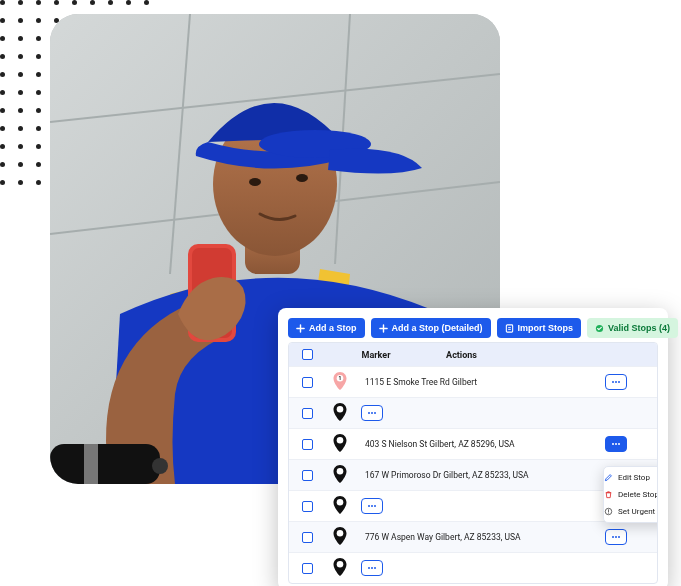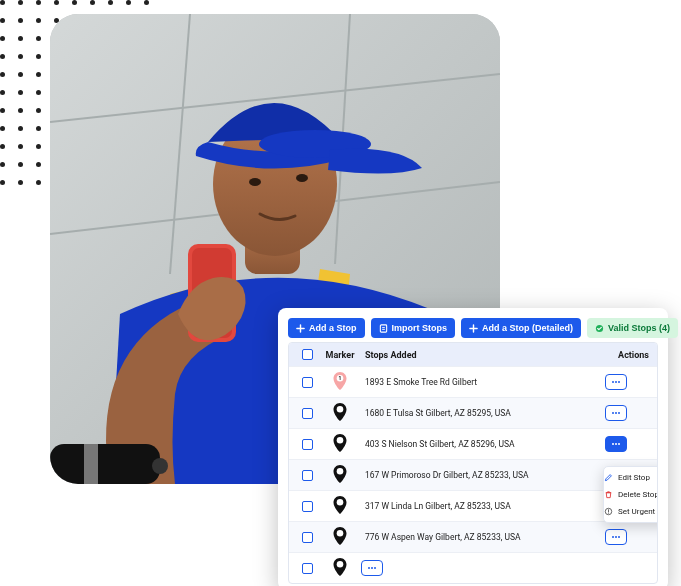--- a/index.html
+++ b/index.html
@@ -79,20 +79,21 @@
     overflow: hidden;
   }
   .thead {
     display: flex;
     align-items: flex-end;
     background: #E9EEFB;
     font-size: 9px;
     font-weight: 700;
     color: #1a1a1a;
     padding: 6px 6px;
+    gap: 36px;
   }
   .col-check { width: 24px; display:flex; justify-content:center; }
   .col-marker { width: 42px; text-align:center; }
   .col-addr { flex: 1; padding-left: 4px; }
   .col-actions { width: 46px; text-align:right; padding-right:2px; }
   .row {
     display: flex;
     align-items: center;
     font-size: 8.5px;
     color: #222;
@@ -313,83 +314,81 @@
       <span class="ico">
         <svg viewBox="0 0 10 10">
             <path d="M5 1v8M1 5h8" stroke="#fff" stroke-width="1.6" stroke-linecap="round"></path>
           </svg>
       </span>
       <span>Add a Stop</span>
     </button>
     <button class="btn">
       <span class="ico">
         <svg viewBox="0 0 10 10">
+            <path d="M5 1v8M1 5h8" stroke="#fff" stroke-width="1.6" stroke-linecap="round"></path>
+          </svg>
+      </span>
+      <span>Add a Stop (Detailed)</span>
+    </button>
+    <button class="btn">
+      <span class="ico">
+        <svg viewBox="0 0 10 10">
             <rect x="1.5" y="1" width="7" height="8" rx="1" fill="none" stroke="#fff" stroke-width="1.2"></rect>
             <path d="M3.5 4h3M3.5 6h3" stroke="#fff" stroke-width="1"></path>
           </svg>
       </span>
       <span>Import Stops</span>
-    </button>
-    <button class="btn">
-      <span class="ico">
-        <svg viewBox="0 0 10 10">
-            <path d="M5 1v8M1 5h8" stroke="#fff" stroke-width="1.6" stroke-linecap="round"></path>
-          </svg>
-      </span>
-      <span>Add a Stop (Detailed)</span>
     </button>
     <button class="btn btn-valid">
       <span class="ico">
         <svg viewBox="0 0 10 10">
             <circle cx="5" cy="5" r="4" fill="#1FB15A"></circle>
             <path d="M3 5l1.3 1.3L7 3.8" stroke="#fff" stroke-width="1.2" fill="none" stroke-linecap="round" stroke-linejoin="round"></path>
           </svg>
       </span>
       <span>Valid Stops (4)</span>
     </button>
   </div>
 
   <div class="table">
     <div class="thead">
       <div class="col-check">
           <span class="chk"></span>
         </div>
       <div class="col-marker">Marker</div>
-      <div class="col-addr">Stops Added</div>
       <div class="col-actions">Actions</div>
     </div>
     <div id="rows">
         <div class="row">
           <div class="col-check">
             <span class="chk"></span>
           </div>
           <div class="col-marker"><span class="marker-pin"><svg viewBox="0 0 14 18">
                 <path d="M7 0C3.4 0 0.5 2.9 0.5 6.5c0 4.6 5.4 10.6 6.1 11.3.2.2.6.2.8 0 .7-.7 6.1-6.7 6.1-11.3C13.5 2.9 10.6 0 7 0z" fill="#F7A6A6"></path>
                 <circle cx="7" cy="6.2" r="3.3" fill="#fff"></circle>
                 <text x="7" y="8.3" text-anchor="middle" font-size="5" font-weight="700" fill="#111">1</text>
               </svg></span></div>
-          <div class="addr">1893 E Smoke Tree Rd Gilbert</div>
+          <div class="addr">1115 E Smoke Tree Rd Gilbert</div>
           <div class="col-actions">
             <div class="action-btn">
               <span class="d"></span>
               <span class="d"></span>
               <span class="d"></span>
             </div>
           </div>
         </div>
         <div class="row">
           <div class="col-check">
             <span class="chk"></span>
           </div>
           <div class="col-marker"><span class="marker-pin"><svg viewBox="0 0 14 18">
                 <path d="M7 0C3.4 0 0.5 2.9 0.5 6.5c0 4.6 5.4 10.6 6.1 11.3.2.2.6.2.8 0 .7-.7 6.1-6.7 6.1-11.3C13.5 2.9 10.6 0 7 0z" fill="#111111"></path>
                 <circle cx="7" cy="6.2" r="3.3" fill="#fff"></circle>
                 <text x="7" y="8.3" text-anchor="middle" font-size="5" font-weight="700" fill="#fff">2</text>
               </svg></span></div>
-          <div class="addr">1680 E Tulsa St Gilbert, AZ 85295, USA</div>
           <div class="col-actions">
             <div class="action-btn">
               <span class="d"></span>
               <span class="d"></span>
               <span class="d"></span>
             </div>
           </div>
         </div>
         <div class="row">
           <div class="col-check">
@@ -451,21 +450,20 @@
         </div>
         <div class="row">
           <div class="col-check">
             <span class="chk"></span>
           </div>
           <div class="col-marker"><span class="marker-pin"><svg viewBox="0 0 14 18">
                 <path d="M7 0C3.4 0 0.5 2.9 0.5 6.5c0 4.6 5.4 10.6 6.1 11.3.2.2.6.2.8 0 .7-.7 6.1-6.7 6.1-11.3C13.5 2.9 10.6 0 7 0z" fill="#111111"></path>
                 <circle cx="7" cy="6.2" r="3.3" fill="#fff"></circle>
                 <text x="7" y="8.3" text-anchor="middle" font-size="5" font-weight="700" fill="#fff">5</text>
               </svg></span></div>
-          <div class="addr">317 W Linda Ln Gilbert, AZ 85233, USA</div>
           <div class="col-actions">
             <div class="action-btn">
               <span class="d"></span>
               <span class="d"></span>
               <span class="d"></span>
             </div>
           </div>
         </div>
         <div class="row">
           <div class="col-check">

